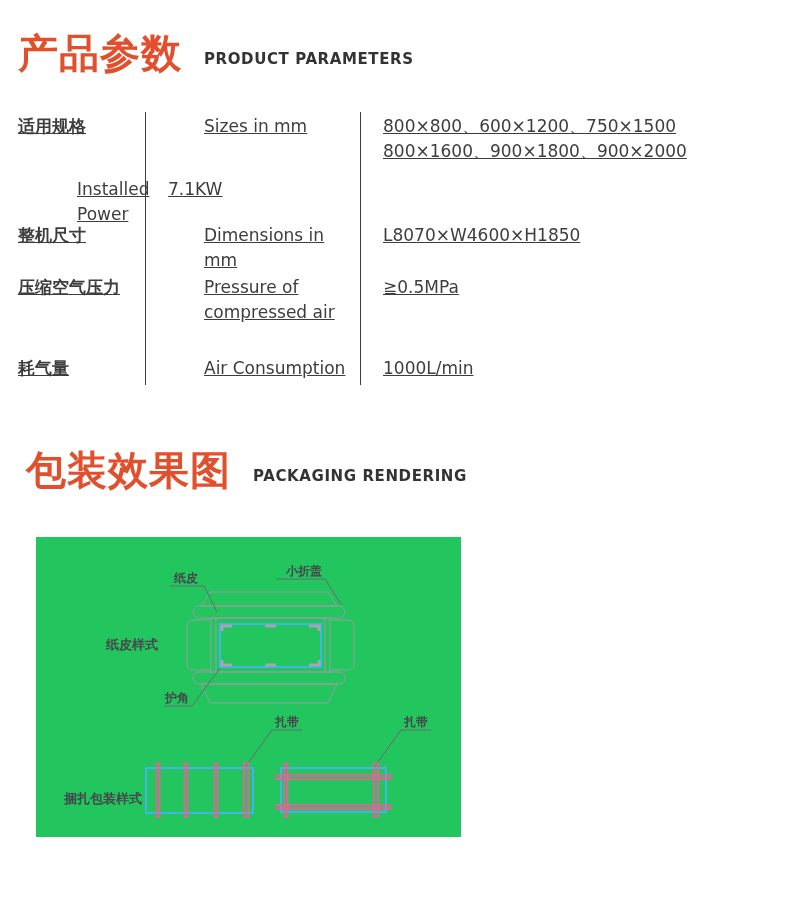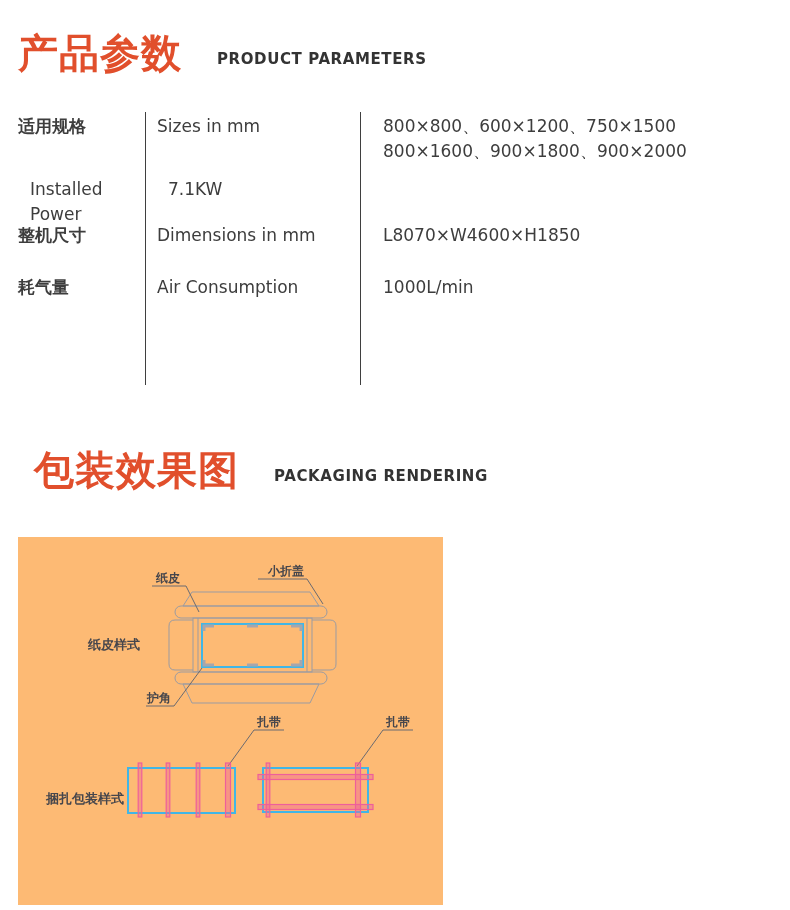--- a/index.html
+++ b/index.html
@@ -1,37 +1,37 @@
 <!DOCTYPE html>
 <html><head>
 <meta charset="utf-8">
 <style>
   html,body{margin:0;padding:0;}
   body{
     width:790px;height:910px;background:#ffffff;position:relative;
     font-family:"DejaVu Sans","Liberation Sans",sans-serif;color:#3d3d3d;
     overflow:hidden;
   }
-  .section-title{position:absolute;display:flex;align-items:flex-end;gap:13px;}
+  .section-title{position:absolute;display:flex;align-items:flex-end;}
   .zh-title{color:#e14f2c;font-size:40px;font-weight:900;line-height:1;letter-spacing:1px;}
   .en-title{color:#333333;font-size:15px;font-weight:700;letter-spacing:0.6px;padding:0 0 5px 22px;}
 
   
-  #params-table{position:absolute;left:18px;top:110px;width:756px;}
+  #params-table{position:absolute;left:18px;top:110px;width:756px;text-decoration:underline;}
   .vrule{position:absolute;top:2px;height:273px;width:1px;background:#3f3f3f;}
   .vrule.v1{left:127px;}
   .vrule.v2{left:342px;}
   .p-row{display:grid;grid-template-columns:127px 215px 1fr;}
   .p-row .zh{font-weight:700;font-size:17px;padding-top:4px;line-height:25px;}
-  .p-row .en{font-size:17px;padding:4px 0 0 12px;line-height:25px;}
+  .p-row .en{font-size:17px;padding:4px 0 0 12px;line-height:25px;margin-left:47px;}
   .p-row .val{font-size:17px;padding:4px 0 0 23px;line-height:25px;}
   .r1{height:63px;}.r2{height:46px;}.r3{height:52px;}.r4{height:81px;}.r5{height:34px;}
 
   
-  #pack-panel{position:absolute;left:18px;top:537px;width:425px;height:368px;background:#fdba74;}
+  #pack-panel{position:absolute;left:36px;top:537px;width:425px;height:300px;background:#22c55e;}
   #pack-svg{display:block;}
   .outline{fill:none;stroke:#9b9ba1;stroke-width:1;}
   .cyanline{fill:none;stroke:#41b6e6;stroke-width:2;}
   .protector{stroke:#a6a6ac;stroke-width:3;fill:none;}
   .leader{stroke:#6a6a70;stroke-width:1;fill:none;}
   .dlabel{font-size:12px;font-weight:700;fill:#46464c;}
   .dlabel-big{font-size:13px;font-weight:700;fill:#46464c;}
   .strap{fill:rgba(238,95,155,0.40);stroke:#ee5f9b;stroke-width:1.2;}
 </style>
 </head>
@@ -63,31 +63,41 @@
   </div>
 
   <div class="p-row r3">
     <div class="zh">整机尺寸</div>
     <div class="en"><span>Dimensions in mm</span></div>
     <div class="val">
       <div>L8070×W4600×H1850</div>
     </div>
   </div>
 
+  <div class="p-row r4">
+    <div class="zh">压缩空气压力</div>
+    <div class="en">
+      <div>Pressure of</div>
+      <div>compressed air</div>
+    </div>
+    <div class="val">
+      <div>≧0.5MPa</div>
+    </div>
+  </div>
 
   <div class="p-row r5">
     <div class="zh">耗气量</div>
     <div class="en"><span>Air Consumption</span></div>
     <div class="val">
       <div>1000L/min</div>
     </div>
   </div>
 </div>
 
-<div class="section-title" style="left:34px;top:450px;">
+<div class="section-title" style="left:26px;top:450px;">
   <span class="zh-title">包装效果图</span>
   <span class="en-title">PACKAGING RENDERING</span>
 </div>
 
 <div id="pack-panel">
   <svg id="pack-svg" viewBox="0 0 425 300" width="425" height="300">
 
     <g>
 
       <polygon class="outline" points="174,55 292,55 301,69 165,69"></polygon>

